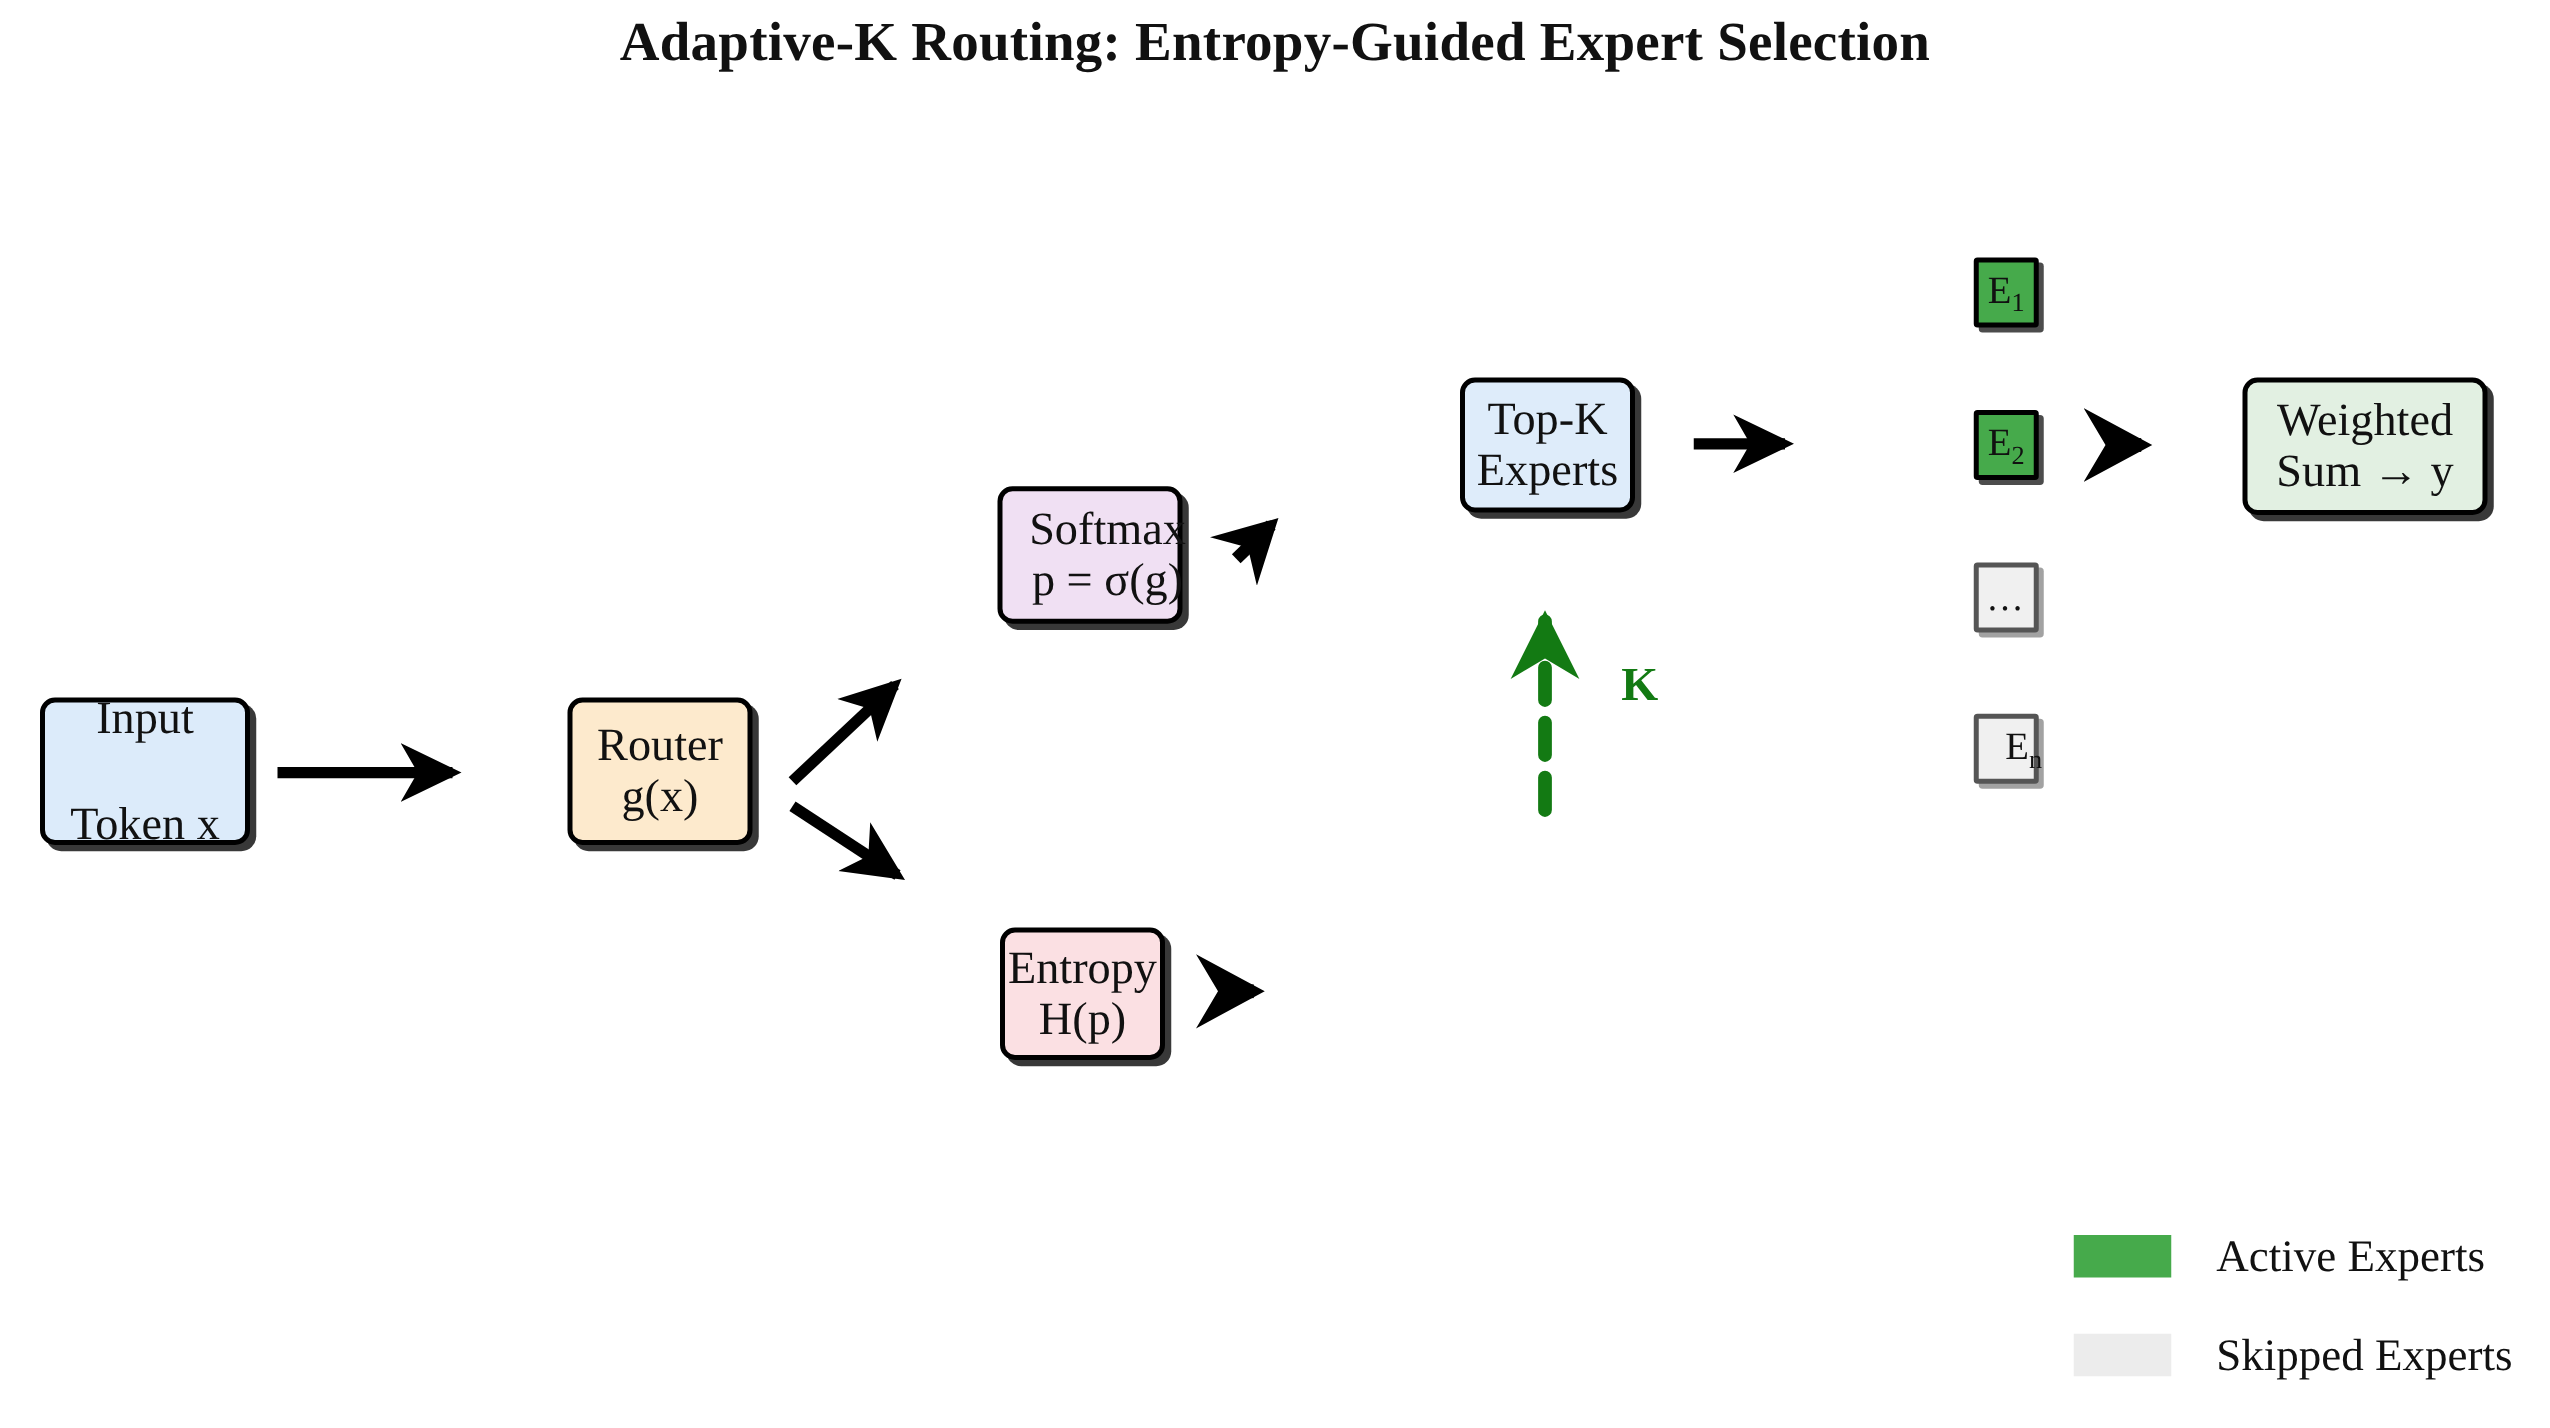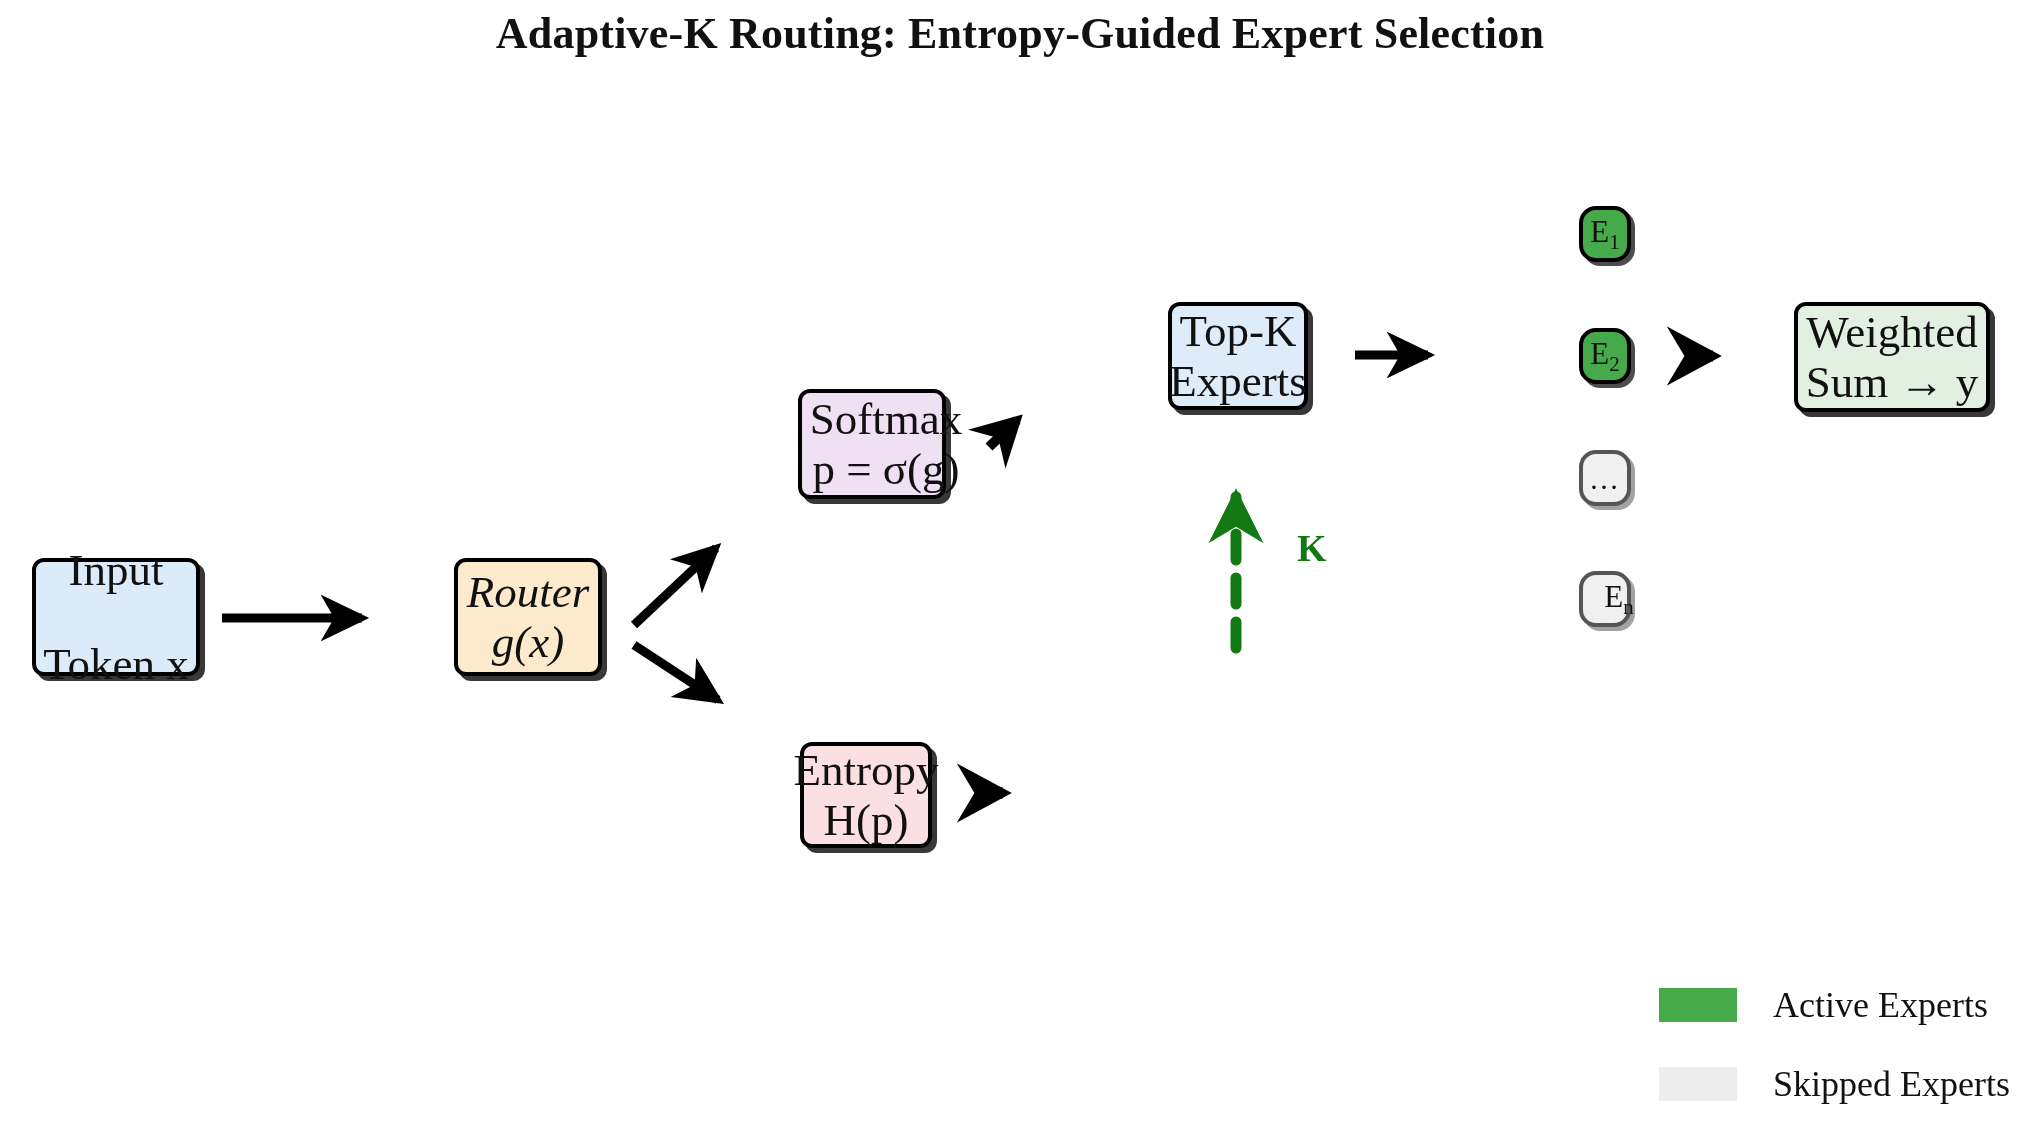--- a/index.html
+++ b/index.html
@@ -43,39 +43,39 @@
     box-sizing: border-box;
     border: 4px solid #000000;
     border-radius: 12px;
     display: flex;
     flex-direction: column;
     align-items: center;
     justify-content: center;
     text-align: center;
     color: #111111;
     font-family: "Liberation Serif", "DejaVu Serif", serif;
-    font-size: 45px;
+    font-size: 37px;
     line-height: 1.12;
     box-shadow: 5px 5px 0 0 rgba(0,0,0,0.78);
   }
   .node .ln { display: block; white-space: nowrap; }
 
   .node-input     { background: #dcebfa; gap: 44px; }
-  .node-router    { background: #fdeacd; font-style: italic; }
+  .node-router    { background: #fdeacd; }
   .node-softmax   { background: #f0e0f3; }
   .node-entropy   { background: #fbe0e3; }
   .node-topk      { background: #deecfa; }
   .node-kselect   { background: #e2f0e2; font-size: 29px; line-height: 1.22; }
   .node-weighted  { background: #e2f0e2; }
 
   
   .expert {
     position: absolute;
     box-sizing: border-box;
-    border-radius: 17px;
+    border-radius: 3px;
     display: flex;
     align-items: center;
     justify-content: center;
     font-family: "Liberation Serif", "DejaVu Serif", serif;
     font-size: 31px;
     color: #111111;
     box-shadow: 4px 4px 0 0 rgba(0,0,0,0.70);
   }
   .expert.active {
     background: #46aa4b;

